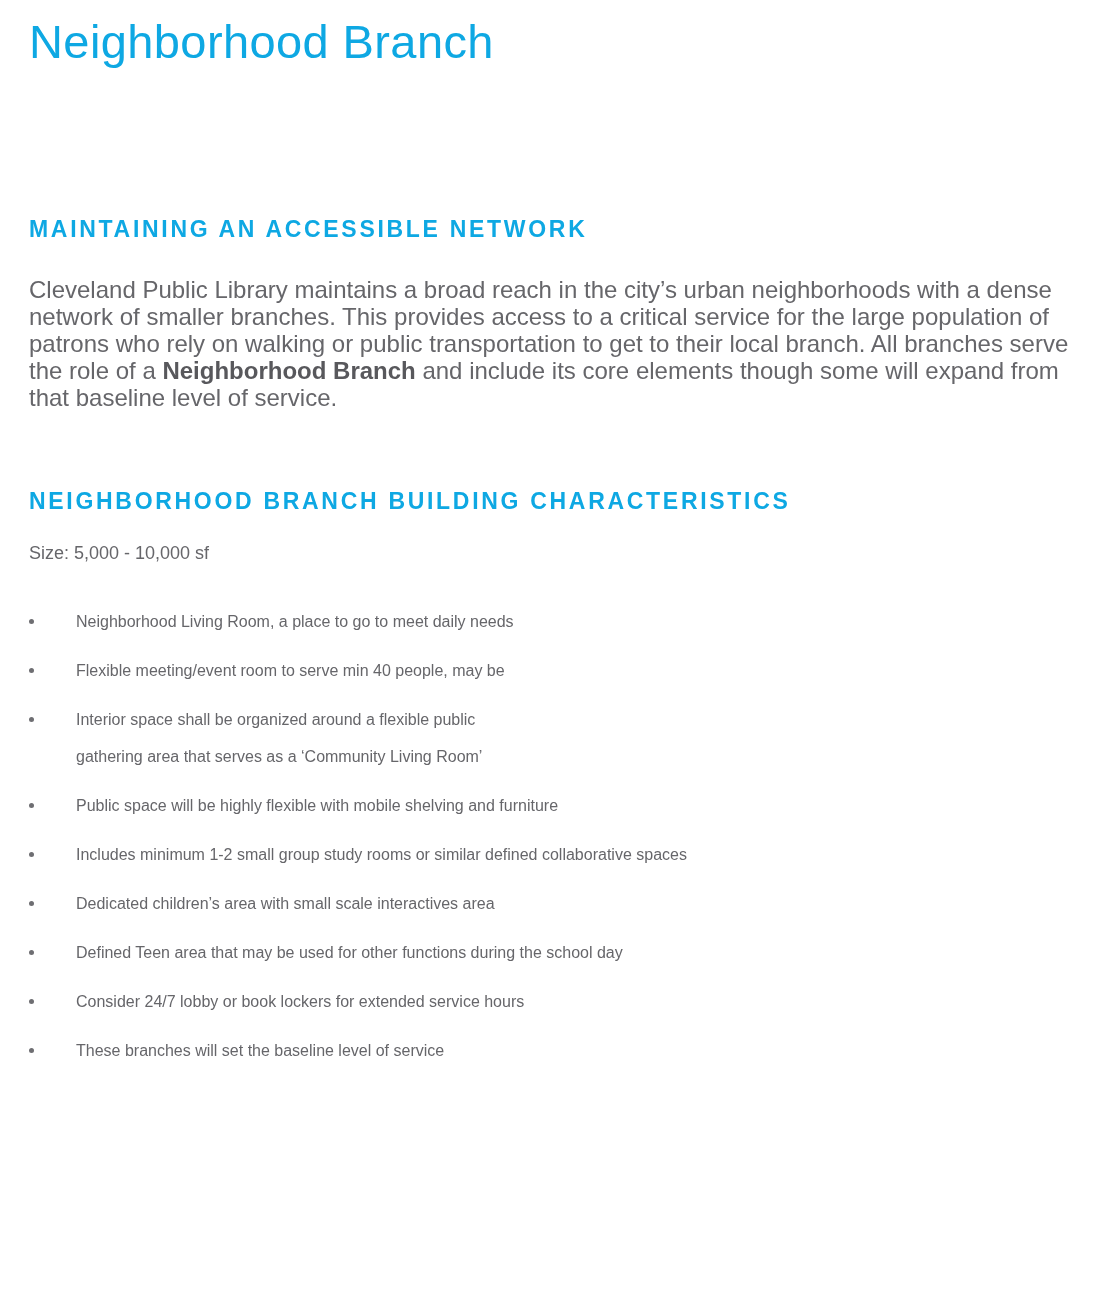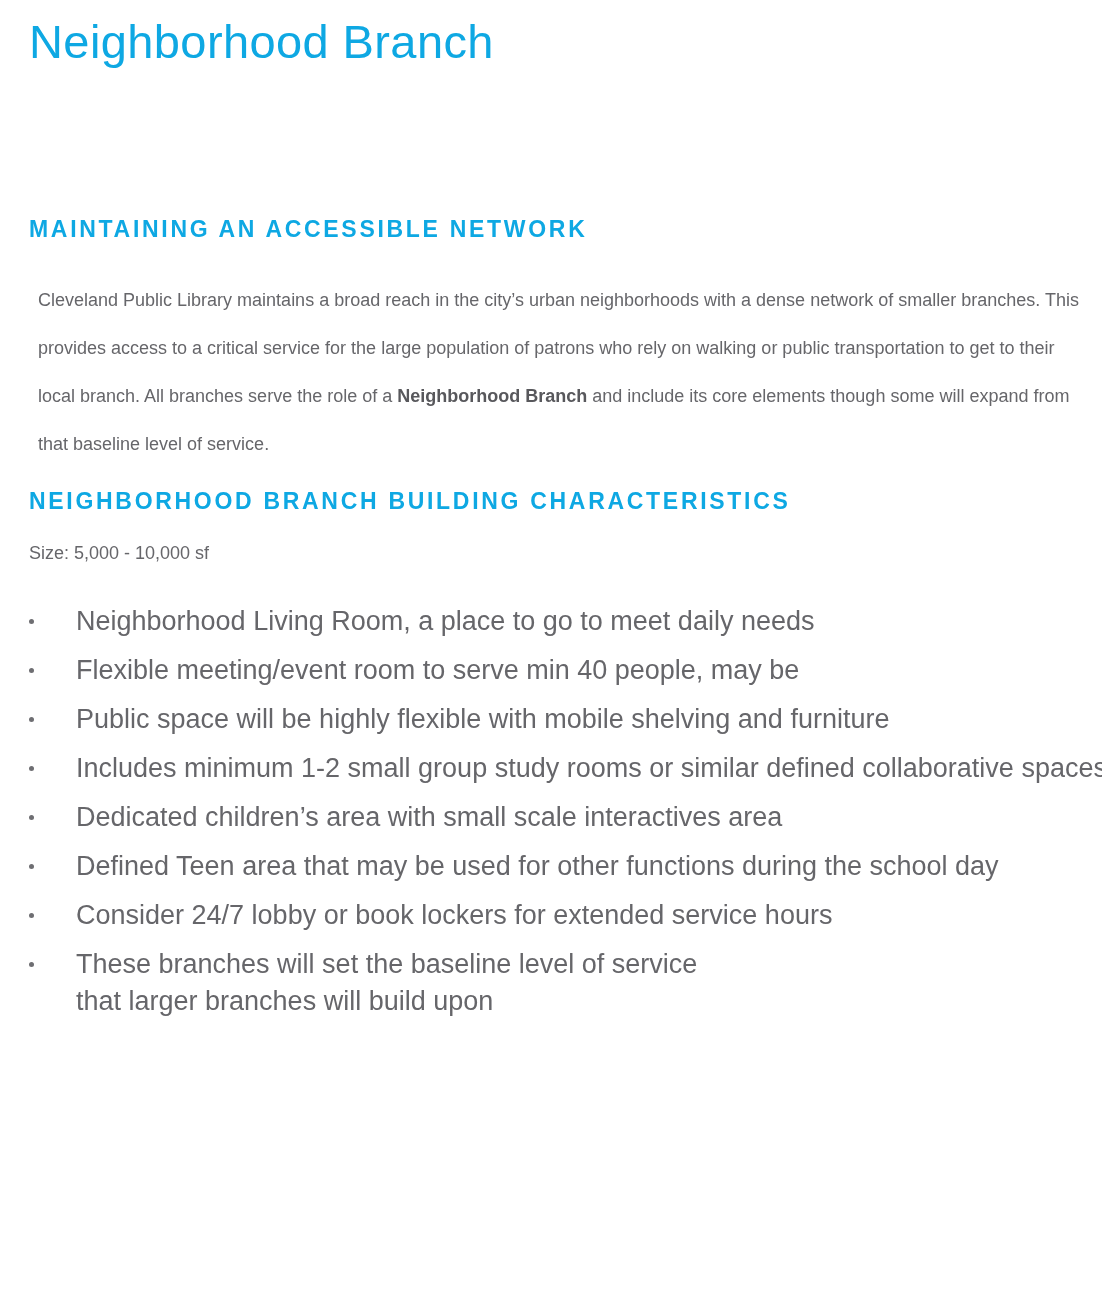--- a/index.html
+++ b/index.html
@@ -39,26 +39,26 @@
       font-size: 23px;
       font-weight: bold;
       color: #0ea8e3;
       letter-spacing: 2.7px;
       white-space: nowrap;
     }
     .h-access { top: 216px; }
     .h-chars { top: 488px; }
     .intro {
       position: absolute;
-      left: 9px;
+      left: 0;
       top: 276px;
       width: 1050px;
       margin: 0;
-      font-size: 18px;
-      line-height: 48px;
+      font-size: 24px;
+      line-height: 27px;
       color: #66666a;
     }
     .intro b {
       font-weight: bold;
       color: #58585c;
     }
     .size {
       position: absolute;
       left: 0;
       top: 543px;
@@ -72,21 +72,21 @@
       left: 0;
       top: 603px;
       width: 1070px;
       margin: 0;
       padding: 0;
       list-style: none;
     }
     .bullets li {
       position: relative;
       padding-left: 47px;
-      font-size: 27px;
+      font-size: 16px;
       line-height: 37px;
       color: #66666a;
       margin-bottom: 12px;
       white-space: nowrap;
     }
     .bullets li .dot {
       position: absolute;
       left: 0;
       top: 16px;
       width: 5px;
@@ -116,20 +116,25 @@
       <li>
         <span class="dot"></span>
         <span class="line">Neighborhood Living Room, a place to go to meet daily needs</span>
       </li>
       <li>
         <span class="dot"></span>
         <span class="line">Flexible meeting/event room to serve min 40 people, may be</span>
       </li>
       <li>
         <span class="dot"></span>
+        <span class="line">Interior space shall be organized around a flexible public</span>
+        <span class="line">gathering area that serves as a ‘Community Living Room’</span>
+      </li>
+      <li>
+        <span class="dot"></span>
         <span class="line">Public space will be highly flexible with mobile shelving and furniture</span>
       </li>
       <li>
         <span class="dot"></span>
         <span class="line">Includes minimum 1-2 small group study rooms or similar defined collaborative spaces</span>
       </li>
       <li>
         <span class="dot"></span>
         <span class="line">Dedicated children’s area with small scale interactives area</span>
       </li>
@@ -137,16 +142,15 @@
         <span class="dot"></span>
         <span class="line">Defined Teen area that may be used for other functions during the school day</span>
       </li>
       <li>
         <span class="dot"></span>
         <span class="line">Consider 24/7 lobby or book lockers for extended service hours</span>
       </li>
       <li>
         <span class="dot"></span>
         <span class="line">These branches will set the baseline level of service</span>
-        <span class="line">that larger branches will build upon</span>
       </li>
     </ul>
 </div>
 
 </body></html>

